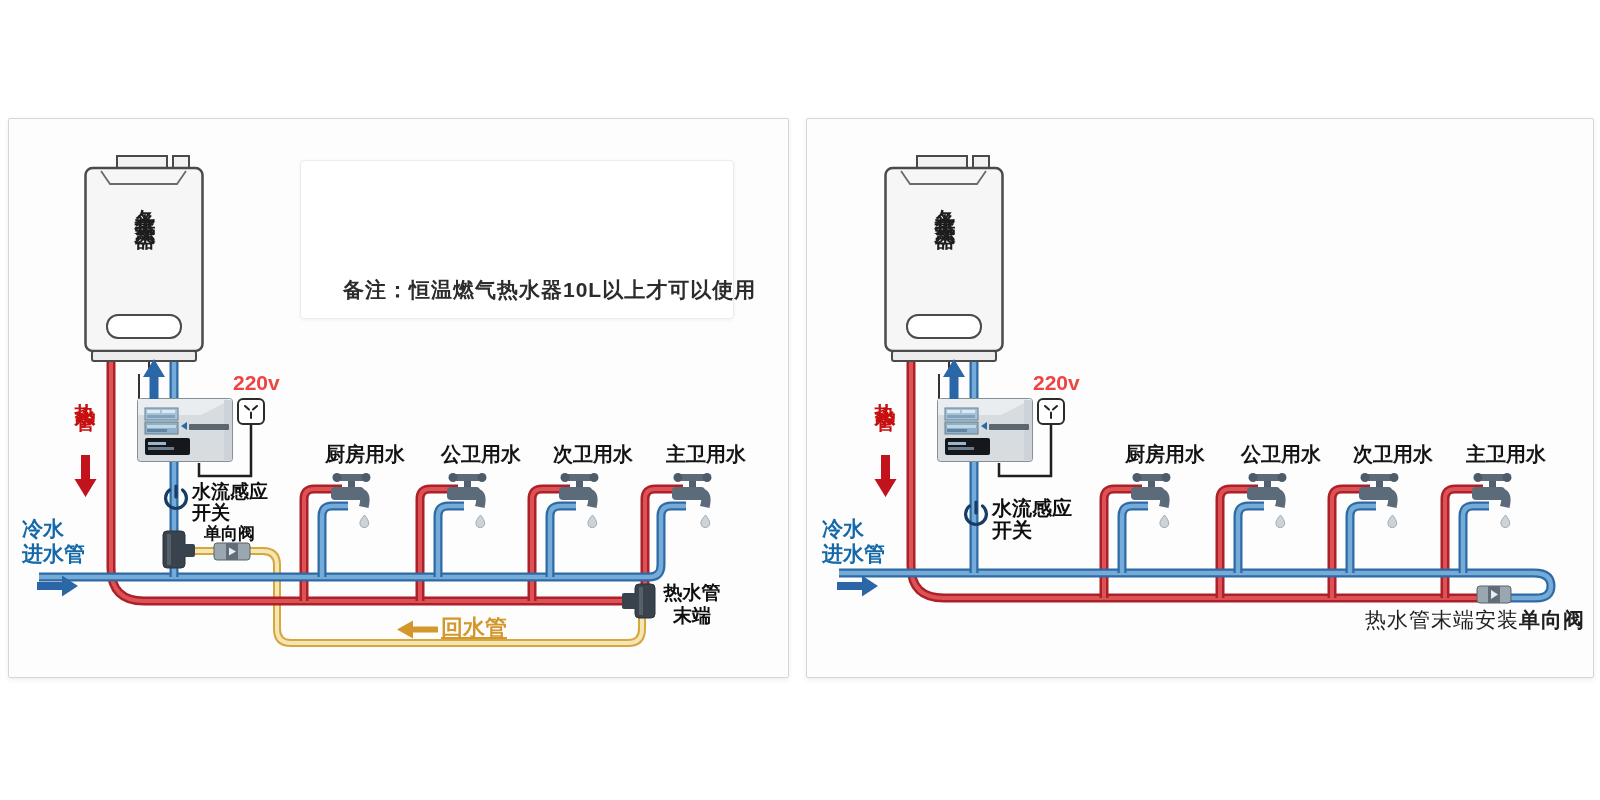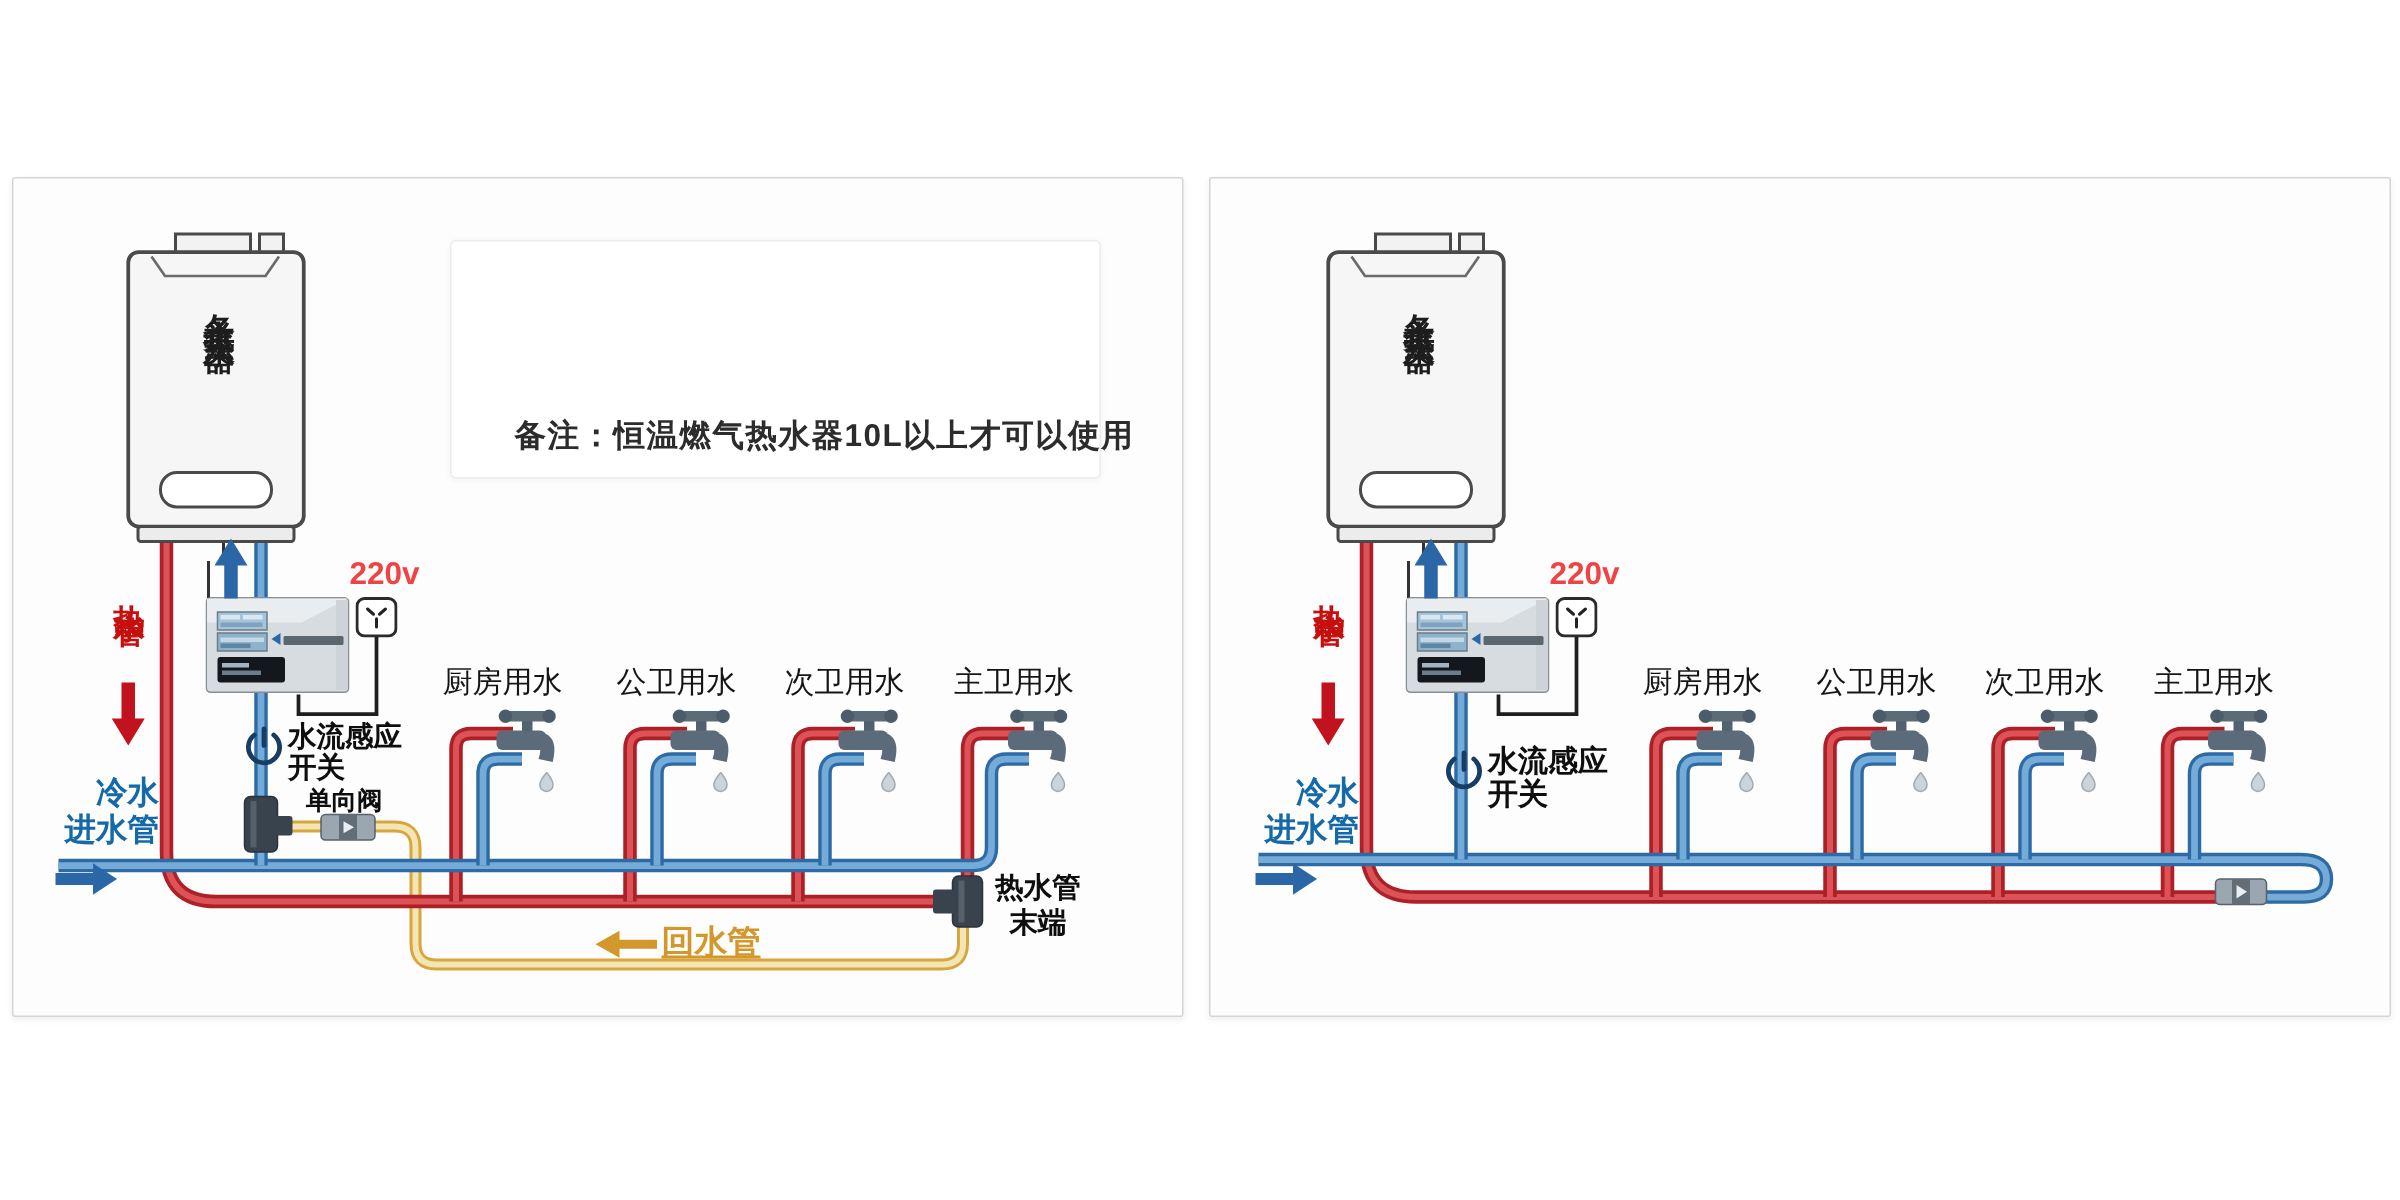--- a/index.html
+++ b/index.html
@@ -12,26 +12,26 @@
   #art{position:absolute;left:0;top:0;width:1600px;height:800px;}
   .txt{position:absolute;white-space:nowrap;}
   .vtext{writing-mode:vertical-rl;text-orientation:upright;letter-spacing:4px;}
   .heater-label{font-size:21px;font-weight:600;color:#1d1d1d;letter-spacing:5px;}
   .title-box{position:absolute;left:300px;top:160px;width:432px;height:157px;background:#ffffff;
              border:1px solid #ececec;border-radius:4px;box-shadow:0 1px 4px rgba(0,0,0,.05);}
   .big-title{left:343px;top:200px;font-size:47px;color:#3a3a3a;letter-spacing:5px;}
   .note{left:343px;top:276px;font-size:21px;font-weight:bold;color:#2c2c2c;letter-spacing:1px;}
   .v220{font-size:21px;font-weight:700;color:#ef4444;}
   .hot-lbl{font-size:21px;font-weight:bold;color:var(--label-hot);}
-  .cold-lbl{font-size:21px;font-weight:bold;color:var(--label-cold);text-align:right;width:84px;line-height:25px;}
+  .cold-lbl{font-size:21px;font-weight:bold;color:var(--label-cold);text-align:left;width:84px;line-height:25px;}
   .cold-lbl span{display:block;}
   .sensor-lbl{font-size:19px;font-weight:bold;color:#0e0e0e;line-height:21px;}
   .sensor-lbl span{display:block;}
   .cv-lbl{font-size:17px;font-weight:bold;color:#0e0e0e;}
-  .fixture-lbl{font-size:20px;font-weight:normal;color:#151515;width:110px;text-align:left;}
+  .fixture-lbl{font-size:20px;font-weight:bold;color:#151515;width:110px;text-align:right;}
   .hotend-lbl{font-size:19px;font-weight:bold;color:#0e0e0e;width:84px;text-align:center;line-height:23px;}
   .hotend-lbl span{display:block;}
   .return-lbl{font-size:22px;font-weight:bold;color:var(--label-return);text-decoration:underline;}
   .endnote{font-size:21px;color:#1f1f1f;letter-spacing:1px;}
   .endnote b{font-weight:bold;}
   
   .po-hot{stroke:var(--hot-dark);stroke-width:9;fill:none;}
   .pi-hot{stroke:var(--hot-light);stroke-width:4;fill:none;}
   .po-cold{stroke:var(--cold-dark);stroke-width:9;fill:none;}
   .pi-cold{stroke:var(--cold-light);stroke-width:4.5;fill:none;}
@@ -273,14 +273,17 @@
     <span>进水管</span>
   </div>
   <div class="txt sensor-lbl" style="left:992px;top:497px;font-size:20px;line-height:22px;">
     <span>水流感应</span>
     <span>开关</span>
   </div>
   <div class="txt fixture-lbl" style="left:1095px;top:441px;">厨房用水</div>
   <div class="txt fixture-lbl" style="left:1211px;top:441px;">公卫用水</div>
   <div class="txt fixture-lbl" style="left:1323px;top:441px;">次卫用水</div>
   <div class="txt fixture-lbl" style="left:1436px;top:441px;">主卫用水</div>
+  <div class="txt endnote" style="left:1365px;top:606px;">
+    <span>热水管末端安装</span><b>单向阀</b>
+  </div>
 
 </div>
 
 </body></html>

